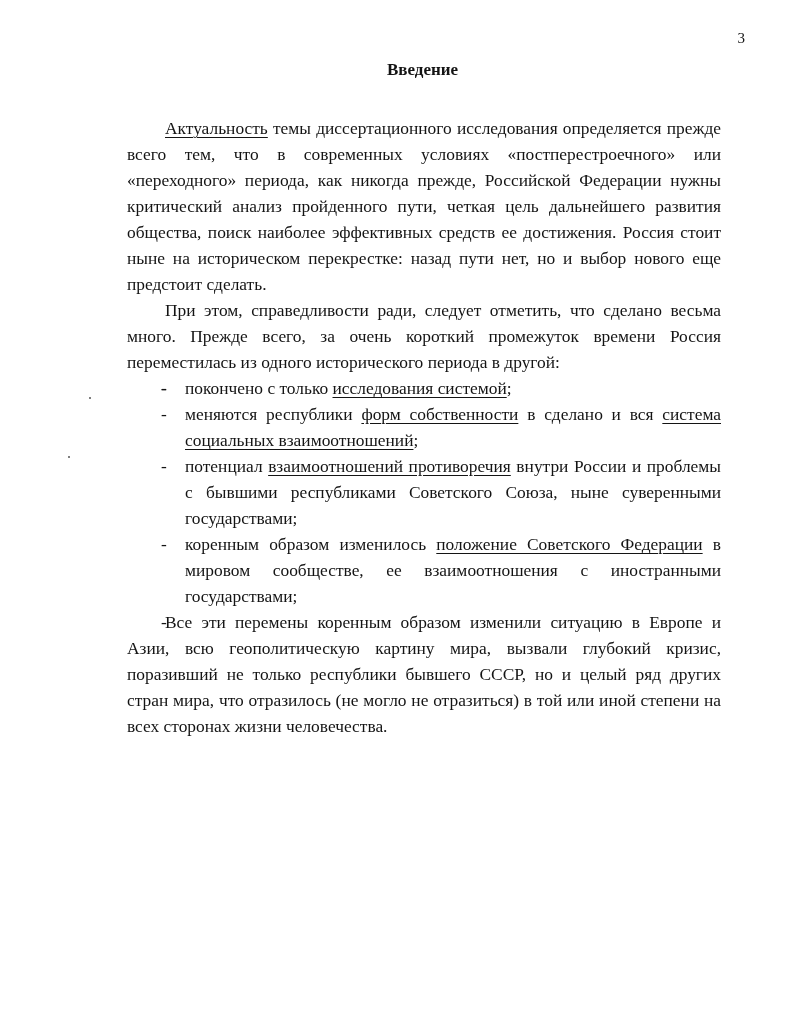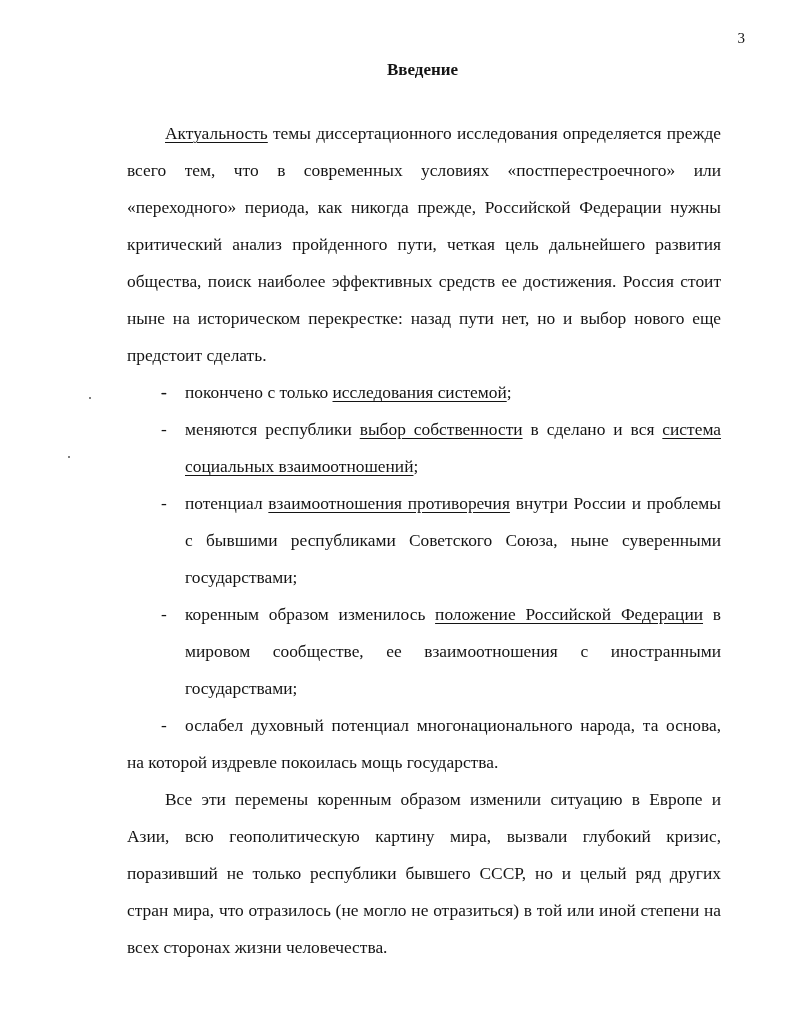--- a/index.html
+++ b/index.html
@@ -12,21 +12,21 @@
   .page-number {
     position: absolute; right: 48px; top: 30px;
     font-size: 15px;
   }
   .title {
     position: absolute; left: 0; width: 845px; top: 60px;
     text-align: center; font-weight: bold; font-size: 17px;
   }
   .body-text {
     position: absolute; left: 127px; width: 594px; top: 115px;
-    font-size: 17.4px; line-height: 37px;
+    font-size: 17.4px; line-height: 26px;
   }
   .para { margin: 0; text-align: justify; text-indent: 38px; }
   .para.last-line-left { text-align-last: left; }
   .list { margin: 0; padding: 0; list-style: none; }
   .list-item {
     position: relative; padding-left: 58px; text-align: justify;
   }
   .list-item .dash {
     position: absolute; left: 34px; top: 0;
   }
@@ -38,44 +38,44 @@
 </head>
 <body>
 
 <div class="page">
   <div class="page-number">3</div>
   <div class="title">Введение</div>
 
   <div class="body-text">
     <p class="para last-line-left"><u>Актуальность</u><span> темы диссертационного исследования определяется прежде всего тем, что в современных условиях «постперестроечного» или «переходного» периода, как никогда прежде, Российской Федерации нужны критический анализ пройденного пути, четкая цель дальнейшего развития общества, поиск наиболее эффективных средств ее достижения. Россия стоит ныне на историческом перекрестке: назад пути нет, но и выбор нового еще предстоит сделать.</span></p>
 
+    <p class="para last-line-left">При этом, справедливости ради, следует отметить, что сделано весьма много. Прежде всего, за очень короткий промежуток времени Россия переместилась из одного исторического периода в другой:</p>
 
     <ul class="list">
       <li class="list-item last-line-left">
         <span class="dash">-</span>
       </li>
       <li class="list-item">
         <span class="dash">-</span>
         <span>покончено с только </span><u>исследования системой</u><span>;</span>
       </li>
       <li class="list-item" style="text-align-last:left">
         <span class="dash">-</span>
-        <span>меняются республики </span><u>выбор собственности</u><span> в сделано и вся </span><u>система социальных взаимоотношений</u><span>;</span>
+        <span>меняются республики </span><u>форм собственности</u><span> в сделано и вся </span><u>система социальных взаимоотношений</u><span>;</span>
       </li>
       <li class="list-item" style="text-align-last:left">
         <span class="dash">-</span>
-        <span>потенциал </span><u>взаимоотношения противоречия</u><span> внутри России и проблемы с бывшими республиками Советского Союза, ныне суверенными государствами;</span>
+        <span>потенциал </span><u>взаимоотношений противоречия</u><span> внутри России и проблемы с бывшими республиками Советского Союза, ныне суверенными государствами;</span>
       </li>
       <li class="list-item" style="text-align-last:left">
         <span class="dash">-</span>
-        <span>коренным образом изменилось </span><u>положение Российской Федерации</u><span> в мировом сообществе, ее взаимоотношения с иностранными государствами;</span>
+        <span>коренным образом изменилось </span><u>положение Советского Федерации</u><span> в мировом сообществе, ее взаимоотношения с иностранными государствами;</span>
       </li>
       <li class="list-item hanging-wrap" style="text-align-last:left">
         <span class="dash">-</span>
-        <span>ослабел духовный потенциал многонационального народа, та основа, на которой издревле покоилась мощь государства.</span>
       </li>
     </ul>
 
     <p class="para last-line-left">Все эти перемены коренным образом изменили ситуацию в Европе и Азии, всю геополитическую картину мира, вызвали глубокий кризис, поразивший не только республики бывшего СССР, но и целый ряд других стран мира, что отразилось (не могло не отразиться) в той или иной степени на всех сторонах жизни человечества.</p>
   </div>
 
   <span class="speck" style="left:89px; top:397px;"></span>
   <span class="speck" style="left:68px; top:456px;"></span>
 </div>
 

